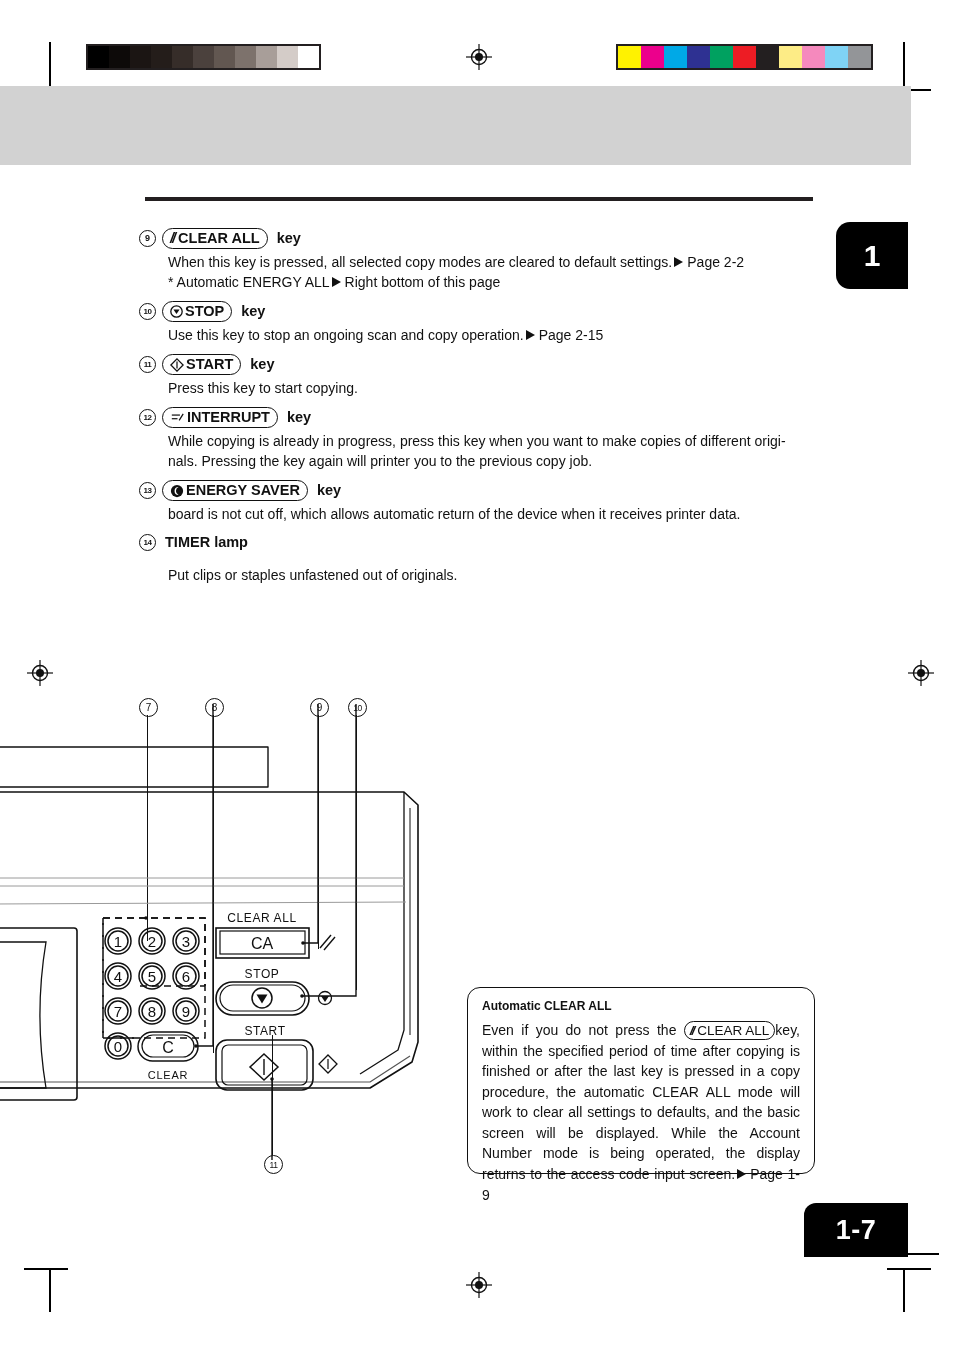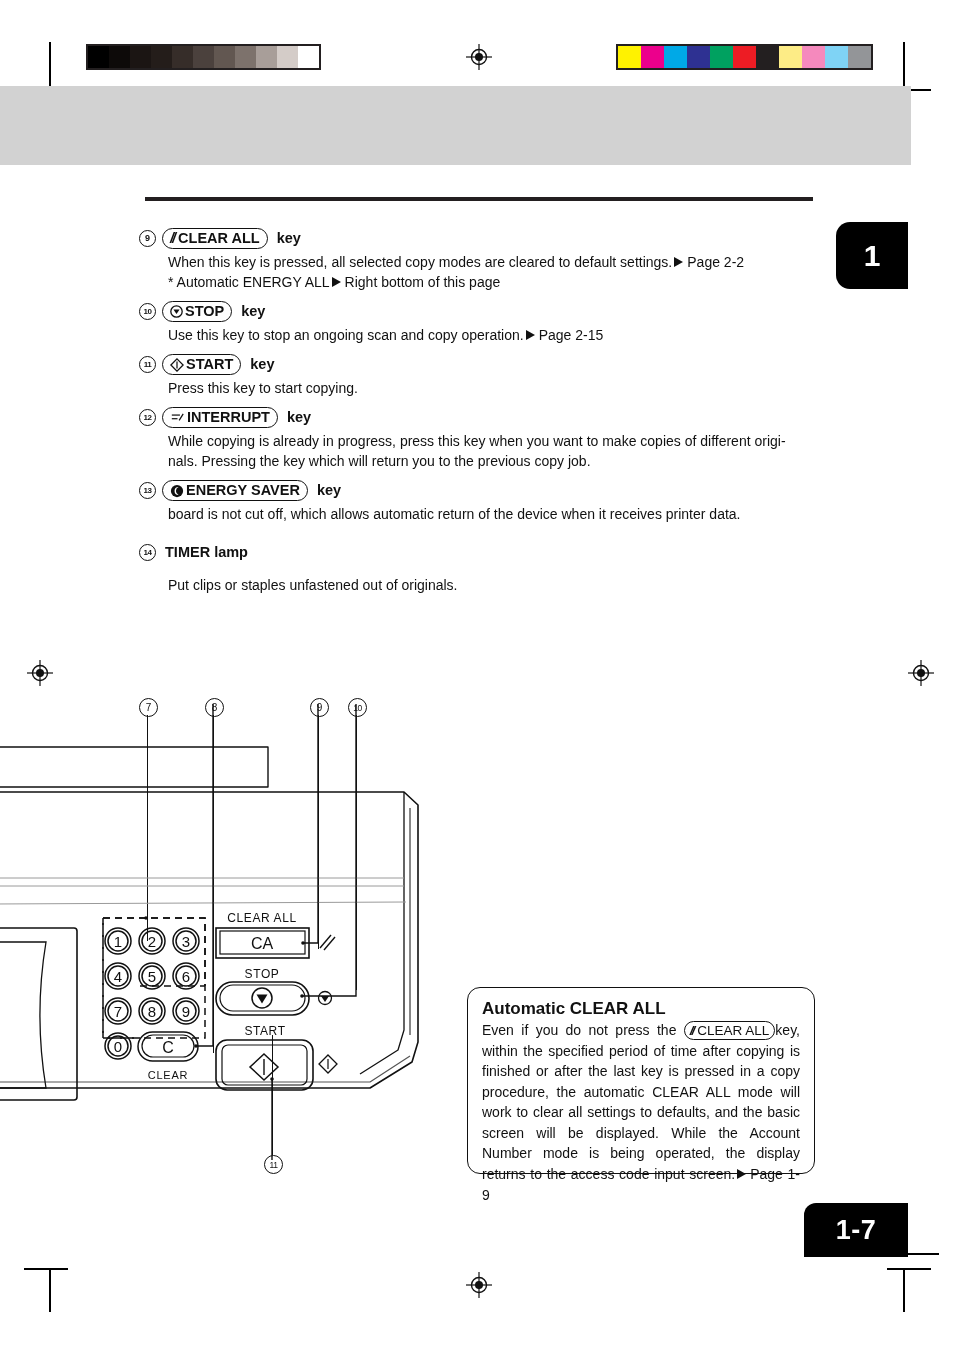--- a/index.html
+++ b/index.html
@@ -80,21 +80,21 @@
   
   .illus{position:absolute;left:0;top:690px;width:470px;height:510px;}
   .illus svg{display:block;}
 
   
   .notebox{
     position:absolute;left:467px;top:987px;width:348px;height:187px;
     border:1.6px solid #111;border-radius:13px;background:#fff;
     box-sizing:border-box;padding:11px 14px 0 14px;
   }
-  .note-title{font-size:17px;font-weight:bold;margin-bottom:1px;}
+  .note-title{font-size:12px;font-weight:bold;margin-bottom:7px;}
   .note-body{font-size:14px;line-height:1.47;text-align:justify;}
   .note-body .keycap{font-size:13.5px;line-height:17px;padding:0 5px;font-weight:normal;}
 </style>
 </head>
 <body>
 
 <div class="page">
 
   <div class="crop" style="left:49px;top:42px;width:2px;height:44px;"></div>
   <div class="crop" style="left:24px;top:89px;width:44px;height:2px;"></div>
@@ -226,42 +226,42 @@
             <line x1="2" y1="5" x2="12" y2="5" stroke="#111" stroke-width="1.5"></line>
             <line x1="2" y1="9.5" x2="9" y2="9.5" stroke="#111" stroke-width="1.5"></line>
             <line x1="11" y1="11.5" x2="16" y2="3.5" stroke="#111" stroke-width="1.5"></line>
           </svg>
             <span>INTERRUPT</span>
         </span>
         <span class="keyname">key</span>
       </div>
       <div class="body-txt">
         <p>While copying is already in progress, press this key when you want to make copies of different origi-</p>
-        <p>nals.   Pressing the key which will return you to the previous copy job.</p>
+        <p>nals.   Pressing the key again will printer you to the previous copy job.</p>
       </div>
     </div>
 
     <div class="entry">
       <div class="entry-head">
         <span class="num wide">13</span>
         <span class="keycap">
           <svg class="gly" width="14" height="14" viewBox="0 0 16 16">
             <circle cx="8" cy="8" r="7" fill="#111"></circle>
             <path d="M9.8 3.4 a5 5 0 0 0 0 9.2 a4.4 4.4 0 0 1 0 -9.2 z" fill="#fff"></path>
           </svg>
             <span>ENERGY SAVER</span>
         </span>
         <span class="keyname">key</span>
       </div>
       <div class="body-txt">
         <p>board is not cut off, which allows automatic return of the device when it receives printer data.</p>
       </div>
     </div>
 
-    <div class="entry" style="margin-top:20px;text-align:right;">
+    <div class="entry" style="margin-top:10px;text-align:right;">
       <div class="entry-head">
         <span class="num wide">14</span>
         <span class="keyname">TIMER lamp</span>
       </div>
     </div>
 
     <div class="entry" style="margin-top:14px;">
       <div class="body-txt">
         <p>Put clips or staples unfastened out of originals.</p>
       </div>

